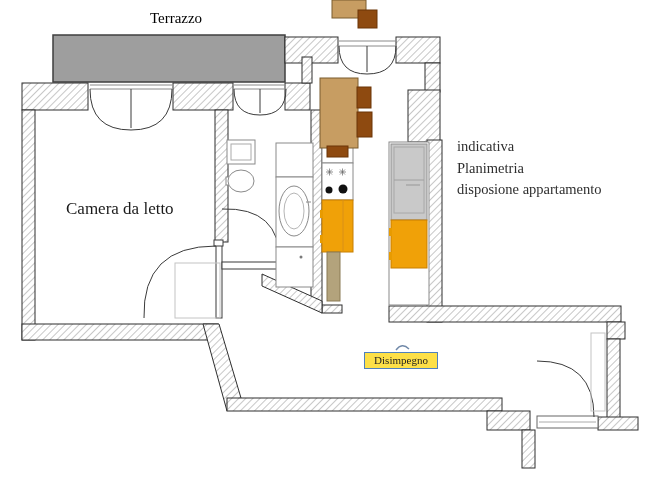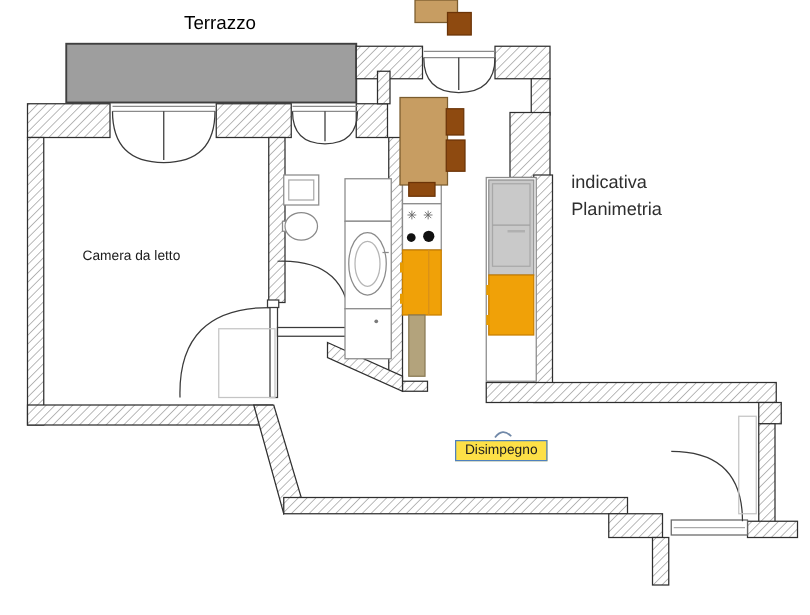--- a/index.html
+++ b/index.html
@@ -1,21 +1,21 @@
 <!DOCTYPE html>
 <html><head>
 <meta charset="utf-8">
 <style>
   html,body{margin:0;padding:0;background:#ffffff;}
   #canvas{position:relative;width:648px;height:492px;background:#ffffff;overflow:hidden;
-          font-family:Liberation Sans, sans-serif;}
+          font-family:Liberation Serif, serif;}
   #plan-svg{position:absolute;left:0;top:0;}
   .lbl{position:absolute;color:#1c1c1c;white-space:nowrap;}
   #terrace-label{left:121px;top:10px;width:110px;text-align:center;font-size:15px;color:#000;}
-  #bedroom-label{left:66px;top:199px;font-size:11px;color:#1a1a1a;}
+  #bedroom-label{left:66px;top:199px;font-size:17px;color:#1a1a1a;}
   #annotation{left:457px;top:136px;font-size:14.5px;line-height:21.5px;color:#2e2e2e;}
   #hall-label{left:364px;top:352px;width:72px;height:15px;font-size:11px;line-height:15px;
               text-align:center;color:#1f1f1f;background:#fde047;border:1.5px solid #4f81bd;}
 </style>
 </head>
 <body>
 
 <div id="canvas">
 
 <svg id="plan-svg" width="648" height="492" viewBox="0 0 648 492">
@@ -155,17 +155,18 @@
   <path d="M 396 350 Q 402 342 409 349" fill="none" stroke="#7088a8" stroke-width="1.4"></path>
 </svg>
 
 <div class="lbl" id="terrace-label">Terrazzo</div>
 
 <div class="lbl" id="bedroom-label">Camera da letto</div>
 
 <div class="lbl" id="annotation">
   <div>indicativa</div>
   <div>Planimetria</div>
+  <div>disposione appartamento</div>
 </div>
 
 <div class="lbl" id="hall-label">Disimpegno</div>
 
 </div>
 
 </body></html>

